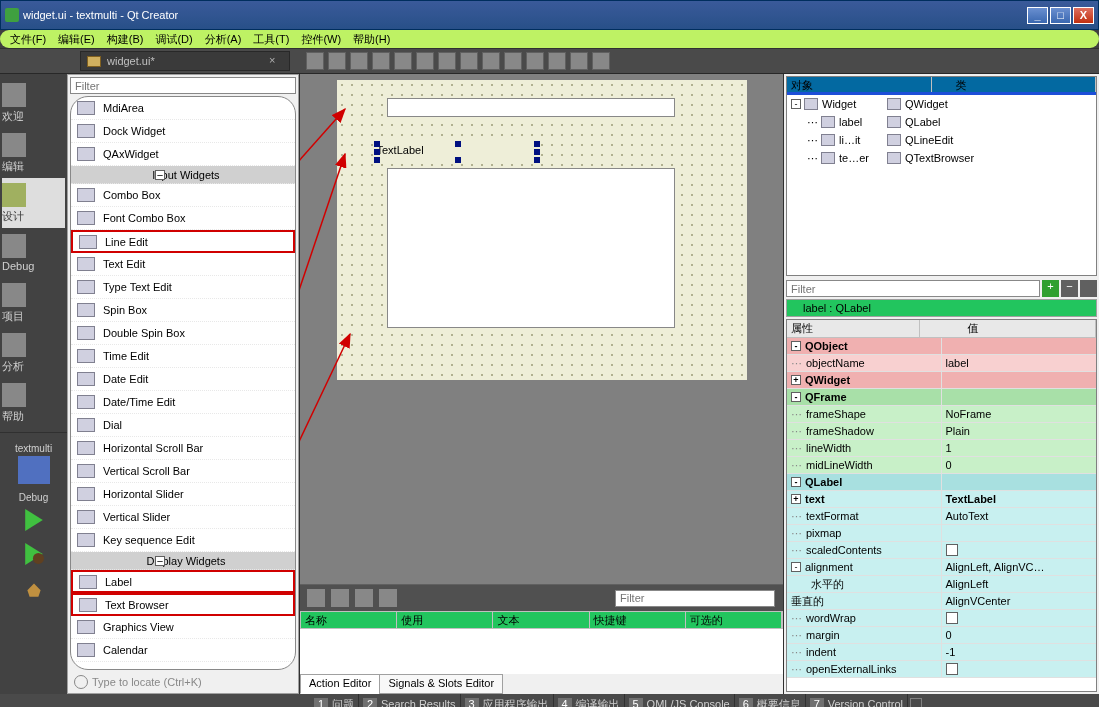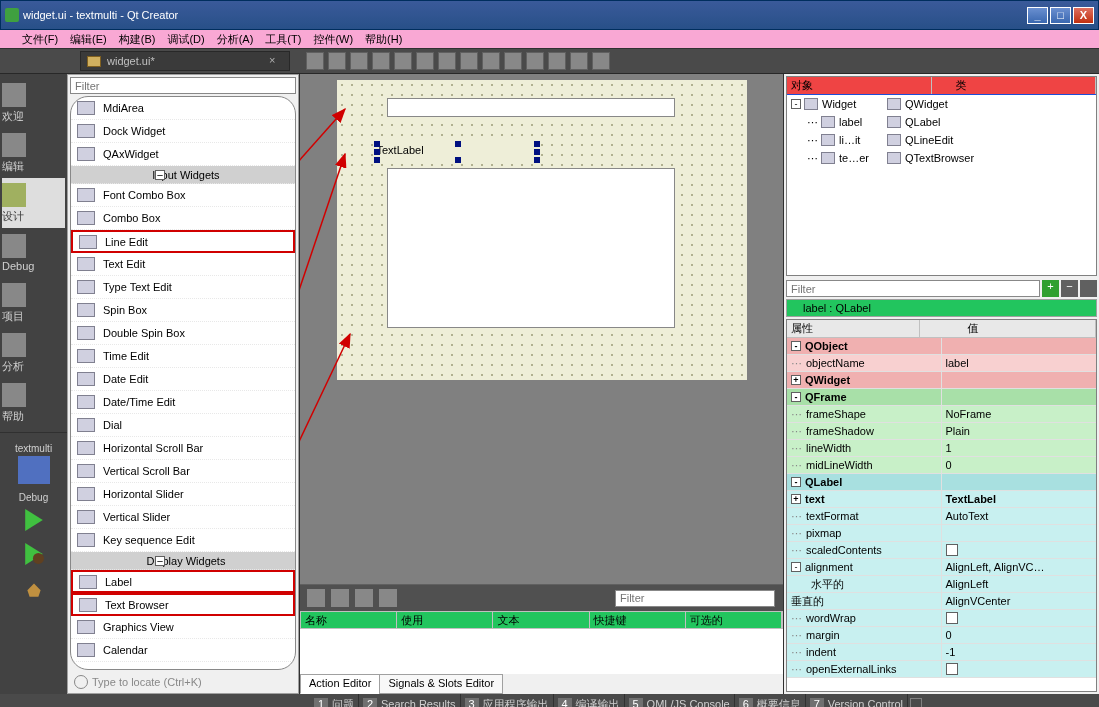--- a/index.html
+++ b/index.html
@@ -2,21 +2,21 @@
 <html><head>
 <meta charset="utf-8">
 <style>
   * { box-sizing: border-box; margin: 0; padding: 0; font-family: "SimSun", Arial, sans-serif; font-size: 11px; }
   body { background: #404040; width: 1099px; height: 707px; overflow: hidden; }
   .titlebar { height: 30px; background: linear-gradient(#3a5a9a, #285088); color: white; display: flex; align-items: center; padding: 0 4px; border: 1px solid #002e5e; }
   .titlebar-icon { width: 14px; height: 14px; background:#3fa040; border-radius:2px; margin-right:4px; }
   .titlebar .spacer { flex: 1; }
   .winbtn { width: 21px; height: 17px; border: 1px solid #fff; margin-left: 2px; display:flex; align-items:center; justify-content:center; background: linear-gradient(#6a8fd0,#3a68b0); color:white; font-weight:bold; }
   .winbtn.close { background: linear-gradient(#e07060,#c03010); }
-  .menubar { height: 18px; background: #f9a8d4; color:#000; display:flex; align-items:center; padding-left:16px; }
+  .menubar { height: 18px; background: #bef264; color:#000; display:flex; align-items:center; padding-left:4px;border-radius:9px; }
   .menubar span { padding: 0 6px; }
   .tbrow1 { height: 26px; background:#4a4a4a; border-top:1px solid #303030; border-bottom:1px solid #282828; display:flex; align-items:center; }
   .tbrow1 .filebox { height:20px; background:#3a3a3a; border:1px solid #282828; margin:0 6px 0 80px; padding:0 6px; display:flex; align-items:center; color:#c0c0c0; width:210px; }
   .tbrow1 .ficon { width:14px; height:11px; background:#d0b060; border:1px solid #806020; margin-right:6px; }
   .tbrow1 .xbtn { width:14px;height:14px; margin-left:auto; color:#b0b0b0; }
   .tbrow1 .designtools { display:flex; margin-left:8px; }
   .tbrow1 .designtools div { width:18px; height:18px; margin:0 2px; background:#888; border:1px solid #606060; }
   .maingrid { display:flex; height: calc(707px - 23px - 18px - 26px - 20px); }
   .leftbar { width:67px; background:#424242; display:flex; flex-direction:column; align-items:center; padding-top:4px; }
   .leftbar .modebtn { width:63px; height:50px; display:flex; flex-direction:column; align-items:flex-start; justify-content:center; color:#d0d0d0; }
@@ -49,21 +49,21 @@
   .aetb { height:26px; background:#505050; display:flex; align-items:center; padding:0 4px; }
   .aetb .abtn { width:18px;height:18px; background:#888; margin:0 3px; }
   .aetb input { margin-left:auto; width:160px; height:17px; border:1px solid #888; padding:1px 4px; margin-right:4px;}
   .aeh { height:18px; background:#22c55e; display:flex; border:1px solid #c0c0c0;}
   .aeh div { flex:1; border-right:1px solid #c0c0c0; padding:1px 4px;}
   .aet { height:20px; display:flex; background:#f0f0f0; }
   .aet .tab { padding:2px 8px; border:1px solid #a0a0a0; background:#f8f8f8; margin-right:-1px;}
   .aet .tab.active { background:white; border-bottom-color:white; }
   .rpanel { width:315px; background:#f0f0f0; display:flex; flex-direction:column; }
   .objtree { height:200px; border:1px solid #808080; background:white; margin:2px; display:flex; flex-direction:column;}
-  .objh { height:18px; display:flex; background:#ef4444; border-bottom:1px solid #1d4ed8;gap:20px;}
+  .objh { height:18px; display:flex; background:#0369a1; border-bottom:3px solid #1d4ed8;gap:20px;}
   .objh div { flex:1; padding:1px 4px; border-right:1px solid #c0c0c0;}
   .objrow { height:18px; display:flex; align-items:center; }
   .objrow .c1 { width:100px; padding-left:4px; display:flex; align-items:center;}
   .objrow .c2 { flex:1; display:flex; align-items:center;}
   .objrow .exp { width:10px;height:10px;border:1px solid #606060;margin-right:3px;display:flex;align-items:center;justify-content:center;font-size:9px;}
   .objrow .oicon { width:14px;height:12px;background:#d0d0e0;border:1px solid #808090;margin-right:4px;}
   .pfilter { display:flex; margin:2px; align-items:center;}
   .pfilter input { flex:1; height:17px; border:1px solid #888; padding:1px 4px;}
   .pfilter .pbtn { width:17px; height:17px; margin-left:2px; background:#606060;}
   .plabel { background:#22c55e; padding:2px 16px; margin:0 2px; border:1px solid #a0a0a0;}
@@ -189,25 +189,25 @@
           <div class="wicon"></div>
           <span>Dock Widget</span>
         </div>
         <div class="witem ">
           <div class="wicon"></div>
           <span>QAxWidget</span>
         </div>
         <div class="witem whdr"><div class="minus">−</div>Input Widgets</div>
         <div class="witem ">
           <div class="wicon"></div>
+          <span>Combo Box</span>
+        </div>
+        <div class="witem ">
+          <div class="wicon"></div>
           <span>Font Combo Box</span>
-        </div>
-        <div class="witem ">
-          <div class="wicon"></div>
-          <span>Combo Box</span>
         </div>
         <div class="witem redbox">
           <div class="wicon"></div>
           <span>Line Edit</span>
         </div>
         <div class="witem ">
           <div class="wicon"></div>
           <span>Text Edit</span>
         </div>
         <div class="witem ">

